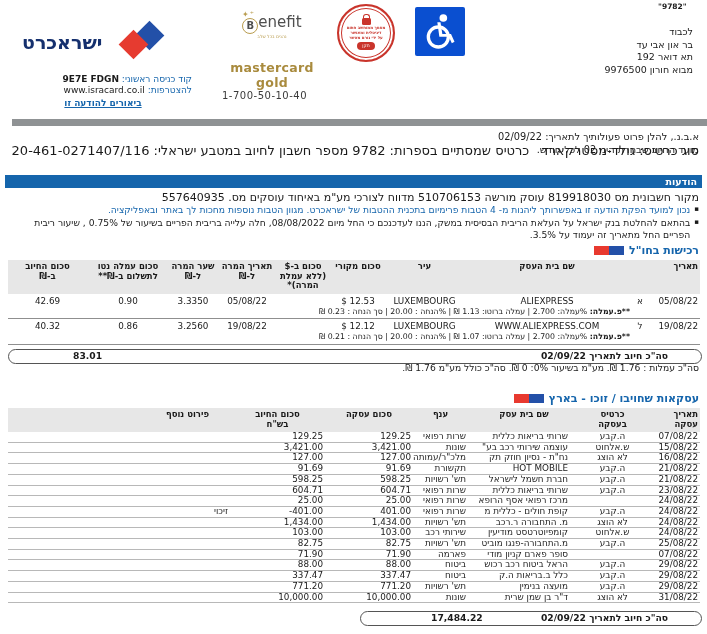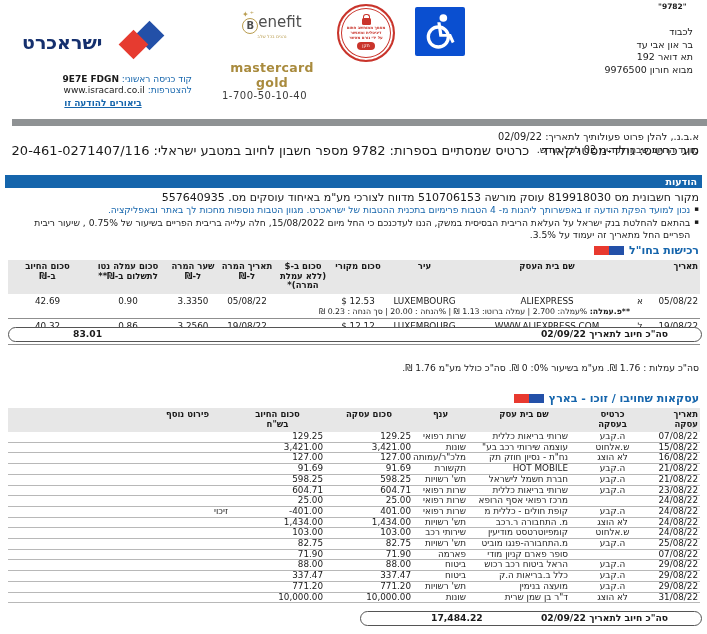--- a/index.html
+++ b/index.html
@@ -84,21 +84,21 @@
   #t1 td.note{font-size:7.8px;line-height:9px;border-bottom:1px solid #8f8f8f;padding:0 2px 2.5px;text-align:right;}
   #t1 td.note b{font-size:7.8px;}
 
   #t2 th:nth-child(1){text-align:right;}
   #t2 td{text-align:right;border-bottom:1px solid #b8b8b8;line-height:9.7px;padding:0 2px;}
   #t2 td:nth-child(2){text-align:center;}
   #t2 td:nth-child(3){padding-right:12px;}
 
   
   .pill{position:absolute;height:13px;border:1px solid #555;border-radius:8px;background:#fff;}
-  #pill1{left:8px;width:692px;top:327px;}
+  #pill1{left:8px;width:692px;top:349px;}
   #pill2{left:360px;width:340px;top:611px;}
   .pill .lab{position:absolute;right:33px;top:0;font-size:9.2px;font-weight:bold;line-height:12.5px;}
   .pill .val{position:absolute;top:0;font-size:9.2px;font-weight:bold;line-height:12.5px;}
   #pill1 .val{left:64px;} #pill2 .val{left:70px;}
 
   .fees-note{position:absolute;right:8px;top:362px;font-size:9.2px;}
 </style>
 </head>
 <body>
 
@@ -173,21 +173,21 @@
 
   <div class="notices-bar">הודעות</div>
   <div class="source-line">מקור חשבונית מס 819918030 עוסק מורשה 510706153 מדווח לצורכי מע"מ באיחוד עוסקים מס. 557640935</div>
   <div class="bullets" id="notice-bullets">
       <div class="bullet blue">
         <span class="mark">▪</span>
         <span class="txt">נכון למועד הפקת הודעה זו באפשרותך ליהנות מ- 4 הטבות פרימיום בתכנית ההטבות של ישראכרט. מגוון הטבות נוספות מחכות לך באתר ובאפליקציה.</span>
       </div>
       <div class="bullet">
         <span class="mark">▪</span>
-        <span class="txt">בהתאם להחלטת בנק ישראל על העלאת הריבית הבסיסית במשק, הננו לעדכנכם כי החל מיום 15/08/2022, חלה עלייה בריבית הפריים בשיעור של 0.75% , שיעור ריבית הפריים החל מתאריך זה יעמוד על 3.5%.</span>
+        <span class="txt">בהתאם להחלטת בנק ישראל על העלאת הריבית הבסיסית במשק, הננו לעדכנכם כי החל מיום 08/08/2022, חלה עלייה בריבית הפריים בשיעור של 0.75% , שיעור ריבית הפריים החל מתאריך זה יעמוד על 3.5%.</span>
       </div>
     </div>
 
   <div class="section-title" id="sec1">
     <span>רכישות בחו"ל</span>
     <span class="sec-icon">
         <i class="r"></i>
         <i class="b"></i>
       </span>
   </div>

